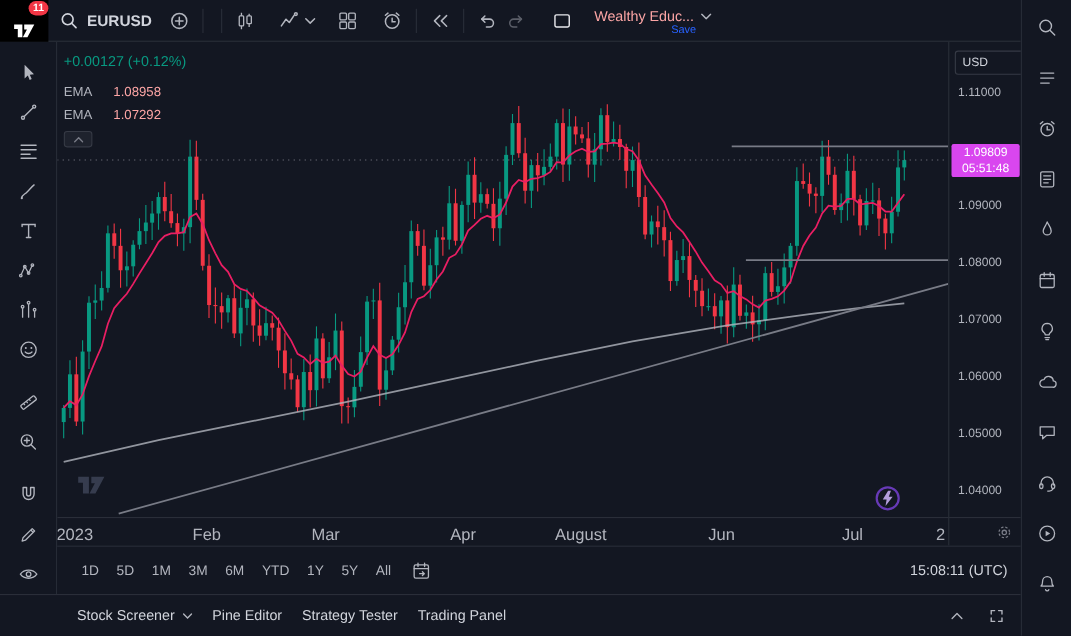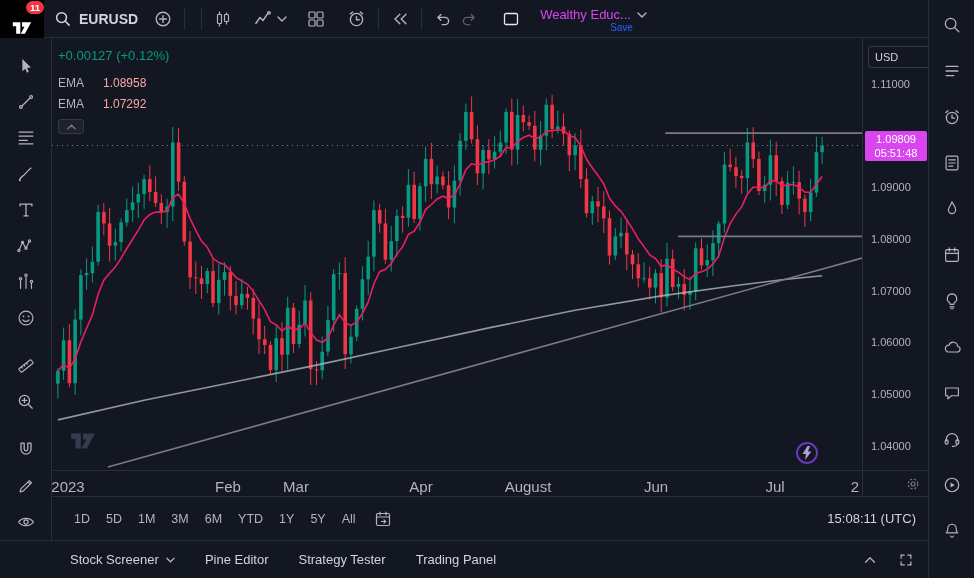--- a/index.html
+++ b/index.html
@@ -12,21 +12,21 @@
   .logo{width:44px;height:38px;background:#000;display:flex;align-items:flex-end;justify-content:center;position:relative;cursor:pointer;flex:0 0 auto}
   .badge{position:absolute;top:1px;right:0;background:#f23645;color:#fff;font-size:9.5px;font-weight:bold;border-radius:8px;padding:1px 4px;line-height:1.2}
   .sym{display:flex;align-items:center;gap:8px;margin-left:10px;font-weight:bold;font-size:14px;color:#d1d4dc;cursor:pointer}
   .ibtn{display:flex;align-items:center;justify-content:center;color:#b2b5be;cursor:pointer;border-radius:4px;padding:4px}
   .vsep{width:1px;height:22px;background:#2a2e39;margin:0 8px;flex:0 0 auto}
   .tfs{display:flex;align-items:center;gap:2px}
   .tf{padding:4px 6px;font-size:13px;color:#d1d4dc;cursor:pointer;border-radius:4px}
   .tf.active{color:#2962ff;font-weight:bold}
   .dim{opacity:.45}
   .layout-btn{margin-left:16px;cursor:pointer;position:relative;padding-top:3px}
-  .layout-row{display:flex;align-items:center;gap:6px;font-size:13px;color:#d946ef}
+  .layout-row{display:flex;align-items:center;gap:6px;font-size:13px;color:#fca5a5}
   .save{display:block;text-align:right;color:#2962ff;font-size:10px;margin-top:0;padding-right:14px;cursor:pointer}
   
   .left-toolbar{left:0;top:38px;width:52px;height:502px;background:#131722;border-right:1px solid #2a2e39;display:flex;flex-direction:column;align-items:center;padding-top:10px;z-index:5}
   .tool{width:38px;height:36px;display:flex;align-items:center;justify-content:center;color:#b2b5be;cursor:pointer;border-radius:4px}
   .tool.gap{margin-top:12px}
   
   .chart-region{left:52px;top:38px;width:810px;height:432px;overflow:hidden;cursor:crosshair;background:#131722}
   .legend{position:absolute;left:6px;top:10px;z-index:3}
   .change{color:#089981;font-size:13px;margin-bottom:9px;cursor:default}
   .ind-row{display:flex;align-items:center;gap:19px;height:21px;font-size:12px;color:#b2b5be;cursor:default}
@@ -42,21 +42,21 @@
   
   .time-axis{left:52px;top:470px;width:810px;height:26px;background:#131722;border-top:1px solid #2a2e39;overflow:hidden;z-index:4;cursor:ew-resize}
   .time-label{position:absolute;top:7px;font-size:15px;color:#b2b5be;transform:translateX(-50%);white-space:nowrap}
   .axis-corner{left:862px;top:470px;width:66px;height:26px;background:#131722;border-top:1px solid #2a2e39;border-left:1px solid #2a2e39;display:flex;align-items:center;justify-content:flex-end;padding-right:7px;color:#787b86;z-index:5}
   
   .range-bar{left:52px;top:496px;width:876px;height:44px;background:#131722;border-top:1px solid #2a2e39;display:flex;align-items:center;padding:0 12px 0 14px;z-index:5}
   .range{font-size:12.5px;color:#b2b5be;padding:4px 8px;border-radius:4px;cursor:pointer}
   .goto-date{margin-left:6px}
   .clock{margin-left:auto;font-size:13px;color:#d1d4dc;cursor:pointer}
   
-  .footer{left:0;top:540px;width:928px;height:38px;background:#131722;border-top:1px solid #2a2e39;display:flex;align-items:center;padding-left:70px;gap:30px;z-index:6}
+  .footer{left:0;top:540px;width:928px;height:38px;background:#131722;border-top:1px solid #2a2e39;display:flex;align-items:center;padding-left:70px;gap:18px;z-index:6}
   .ftab{font-size:13px;color:#d1d4dc;cursor:pointer;display:flex;align-items:center;gap:7px;white-space:nowrap}
   .fright{margin-left:auto;display:flex;gap:12px;padding-right:10px;color:#b2b5be}
   
   .right-sidebar{left:928px;top:0;width:46px;height:578px;background:#131722;border-left:1px solid #2a2e39;display:flex;flex-direction:column;align-items:center;padding-top:8px;z-index:7}
   .rtool{width:34px;height:34px;margin-bottom:12px;display:flex;align-items:center;justify-content:center;color:#b2b5be;cursor:pointer;border-radius:4px}
 </style>
 </head>
 <body>
 
 <div class="abs topbar">
@@ -557,21 +557,21 @@
       <div class="price-label" style="top: 402px;">1.04000</div>
     </div>
   <div class="last-label" id="last-label" style="top: 93px;">
     <div>1.09809</div>
     <div>05:51:48</div>
   </div>
 </div>
 
 <div class="abs time-axis" id="time-axis">
     <div class="time-label" style="left: 16px;">2023</div>
-    <div class="time-label" style="left: 136px; margin-left: 40px;">Feb</div>
+    <div class="time-label" style="left: 136px;">Feb</div>
     <div class="time-label" style="left: 244px;">Mar</div>
     <div class="time-label" style="left: 369px;">Apr</div>
     <div class="time-label" style="left: 476px;">August</div>
     <div class="time-label" style="left: 604px;">Jun</div>
     <div class="time-label" style="left: 723px;">Jul</div>
     <div class="time-label" style="left: 803px;">2</div>
   </div>
 <div class="abs axis-corner">
   <svg width="16" height="16" viewBox="0 0 18 18" stroke="currentColor" fill="none" stroke-width="1.3">
       <circle cx="9" cy="9" r="5.4" stroke-dasharray="2.4 1.9"></circle>

